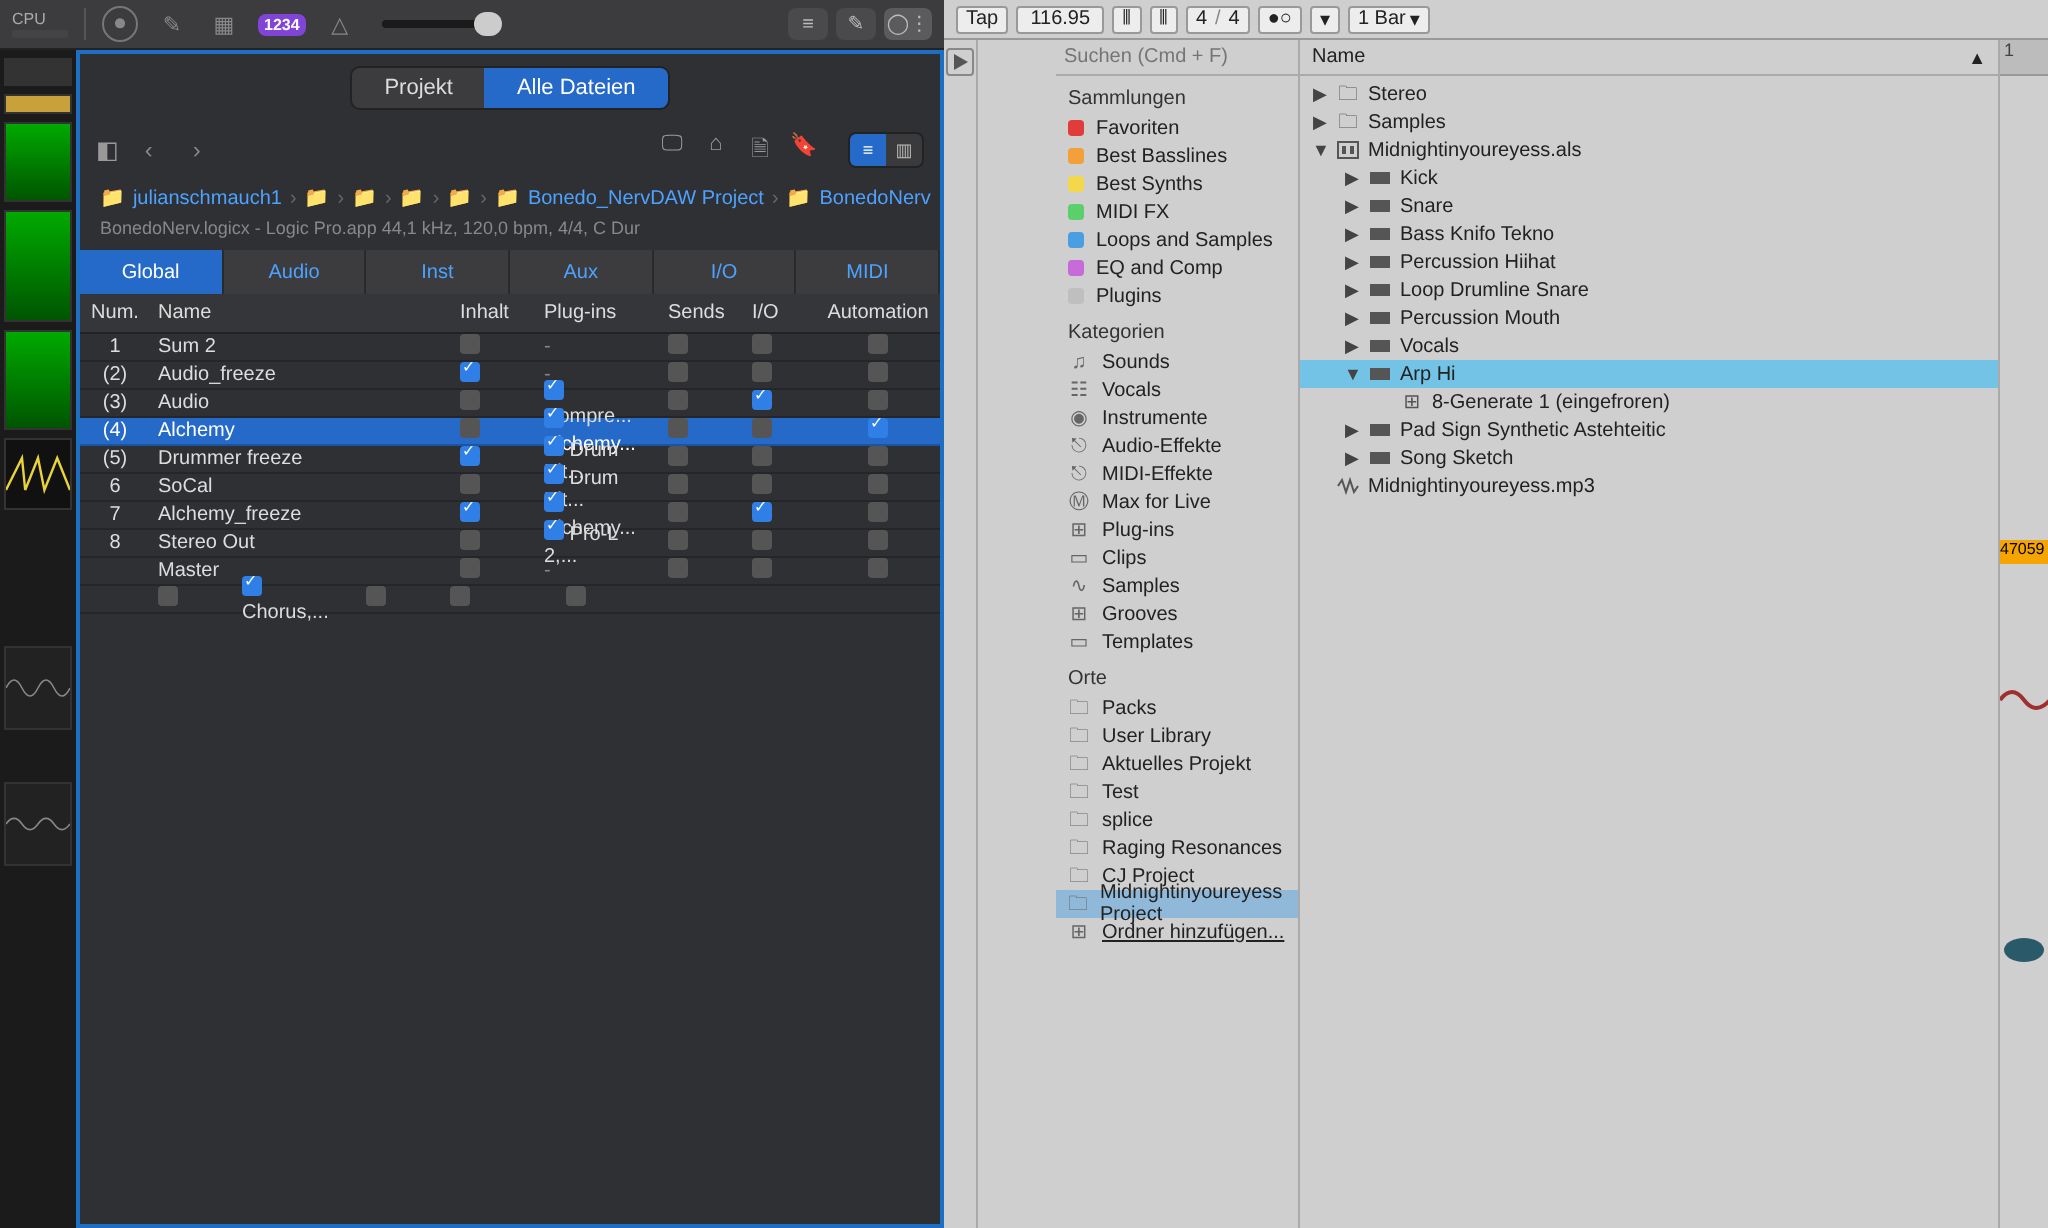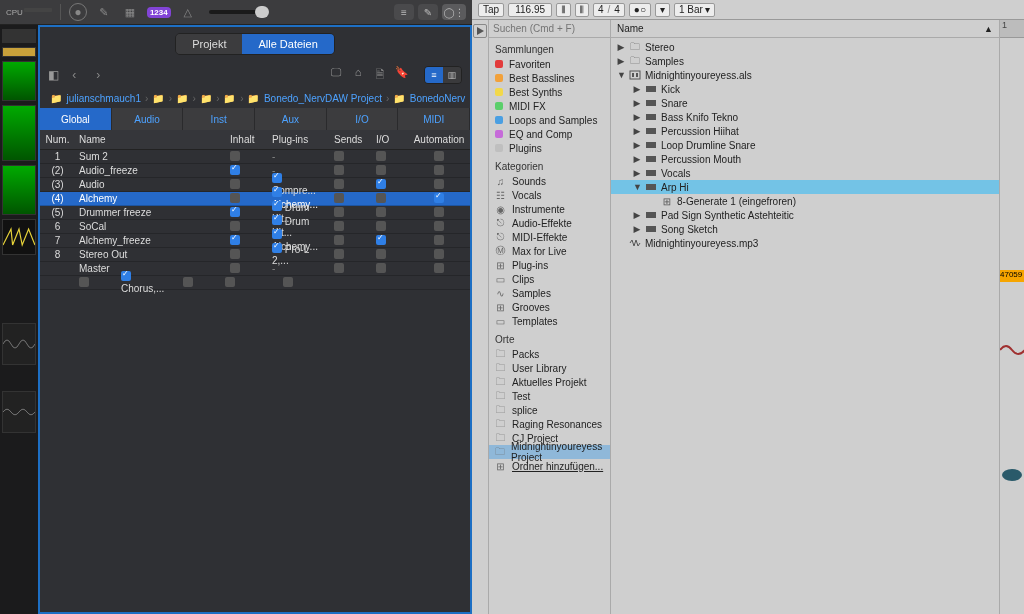--- a/index.html
+++ b/index.html
@@ -2,21 +2,21 @@
 <html><head>
 <meta charset="utf-8">
 <style>
   * { box-sizing: border-box; margin: 0; padding: 0; font-family: -apple-system, "Helvetica Neue", Arial, sans-serif; }
   body { width: 1024px; height: 614px; overflow: hidden; background: #fff; display: flex; }
   .left-half { width: 472px; height: 614px; position: relative; background: #2a2a2c; }
   .right-half { width: 552px; height: 614px; position: relative; background: #cfcfcf; }
 
   
   .lp-topbar { height: 25px; background: #3c3c3e; display:flex; align-items:center; gap:8px; padding:0 6px; border-bottom:1px solid #222;}
-  .lp-cpu { font-size:8px; color:#aaa; display:flex; gap:1px;}
+  .lp-cpu { font-size:8px; color:#aaa; display:flex; flex-direction:column; gap:1px;}
   .lp-mini { width:28px; height:4px; background:#444; border-radius:1px;}
   .lp-iconbox { width:18px; height:18px; border-radius:3px; display:flex; align-items:center; justify-content:center; color:#888; font-size:11px;}
   .lp-iconbox.circle { border-radius:50%; border:1px solid #777; }
   .lp-purple { background:#8244d7; color:#fff; font-size:8px; font-weight:bold; border-radius:4px; padding:1px 3px;}
   .lp-slider { width:60px; height:4px; background:#1a1a1a; border-radius:2px; position:relative; margin-left:4px;}
   .lp-slider::after{content:'';position:absolute;right:0;top:-4px;width:14px;height:12px;background:#ccc;border-radius:6px;}
   .lp-topbar-right{margin-left:auto;display:flex;gap:4px;}
   .lp-rchip{width:20px;height:16px;border-radius:4px;background:#4a4a4c;display:flex;align-items:center;justify-content:center;color:#bbb;font-size:10px;}
   .lp-rchip:last-child{width:24px;}
 
@@ -59,21 +59,21 @@
   
   .al-topbar{height:20px;background:#cfcfcf;border-bottom:1px solid #999;display:flex;align-items:center;gap:4px;padding:0 6px;font-size:10px;color:#222;}
   .al-chip{background:#ededed;border:1px solid #999;border-radius:2px;padding:1px 4px;display:flex;align-items:center;gap:2px;height:14px;}
   .al-canvas{position:absolute;right:0;top:20px;width:25px;bottom:0;background:#cfcfcf;border-left:1px solid #aaa;}
   .al-canvas .ruler{height:18px;background:#bcbcbc;border-bottom:1px solid #999;font-size:9px;color:#444;padding-left:2px;}
   .al-clip{position:absolute;left:0;width:100%;background:#f6a500;color:#000;font-size:8px;overflow:hidden;}
   .al-wave{position:absolute;left:0;width:100%;height:20px;}
   .al-browser{position:absolute;left:0;top:20px;right:25px;bottom:0;display:flex;background:#cfcfcf;}
   .al-side{width:17px;background:#cfcfcf;border-right:1px solid #aaa;display:flex;flex-direction:column;align-items:center;padding-top:4px;gap:4px;}
   .al-play{width:14px;height:14px;border:1px solid #888;border-radius:2px;display:flex;align-items:center;justify-content:center;}
-  .al-left{width:122px;border-right:1px solid #aaa;background:#cfcfcf;overflow:hidden;}
+  .al-left{width:122px;border-right:1px solid #aaa;background:#cfcfcf;overflow:hidden;margin-left:39px;}
   .al-search{height:18px;border-bottom:1px solid #aaa;display:flex;align-items:center;padding:0 4px;}
   .al-search input{width:100%;border:none;background:transparent;font-size:10px;color:#666;outline:none;}
   .al-section-title{font-size:10px;color:#333;padding:6px 6px 2px;}
   .al-item{display:flex;align-items:center;gap:6px;padding:1px 6px;font-size:10px;color:#222;height:14px;}
   .al-item.sel{background:#8fb8d9;}
   .al-dot{width:8px;height:8px;border-radius:2px;}
   .al-ico{width:11px;height:11px;display:inline-flex;align-items:center;justify-content:center;color:#666;font-size:10px;}
   .al-right{flex:1;background:#cfcfcf;overflow:hidden;}
   .al-col-head{height:18px;border-bottom:1px solid #aaa;display:flex;align-items:center;padding:0 6px;font-size:10px;color:#222;justify-content:space-between;}
   .al-tree{font-size:10px;color:#222;padding-top:2px;}
@@ -152,20 +152,21 @@
         <div class="active">≡</div>
         <div>▥</div>
       </div>
     </div>
     <div class="lp-bread">
       📁 <span class="folder">julianschmauch1</span>
       <span class="sep">›</span>📁<span class="sep">›</span>📁<span class="sep">›</span>📁<span class="sep">›</span>📁
       <span class="sep">›</span>📁 <span class="folder">Bonedo_NervDAW Project</span>
       <span class="sep">›</span>📁 <span class="folder">BonedoNerv</span>
     </div>
+    <div class="lp-meta">BonedoNerv.logicx - Logic Pro.app 44,1 kHz, 120,0 bpm, 4/4, C Dur</div>
     <div class="lp-cats" id="lp-cats">
         <button class="active">Global</button>
         <button>Audio</button>
         <button>Inst</button>
         <button>Aux</button>
         <button>I/O</button>
         <button>MIDI</button>
       </div>
     <div class="lp-table-head">
       <div class="c-num">Num.</div>

